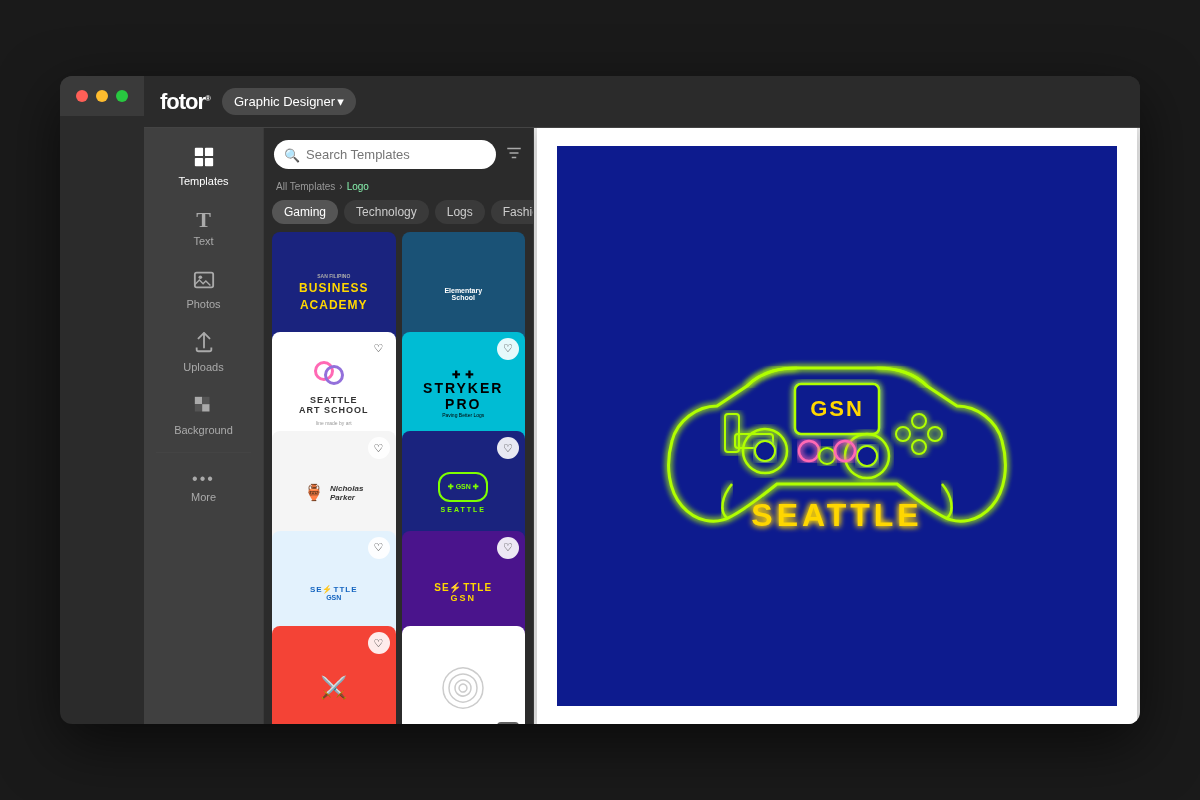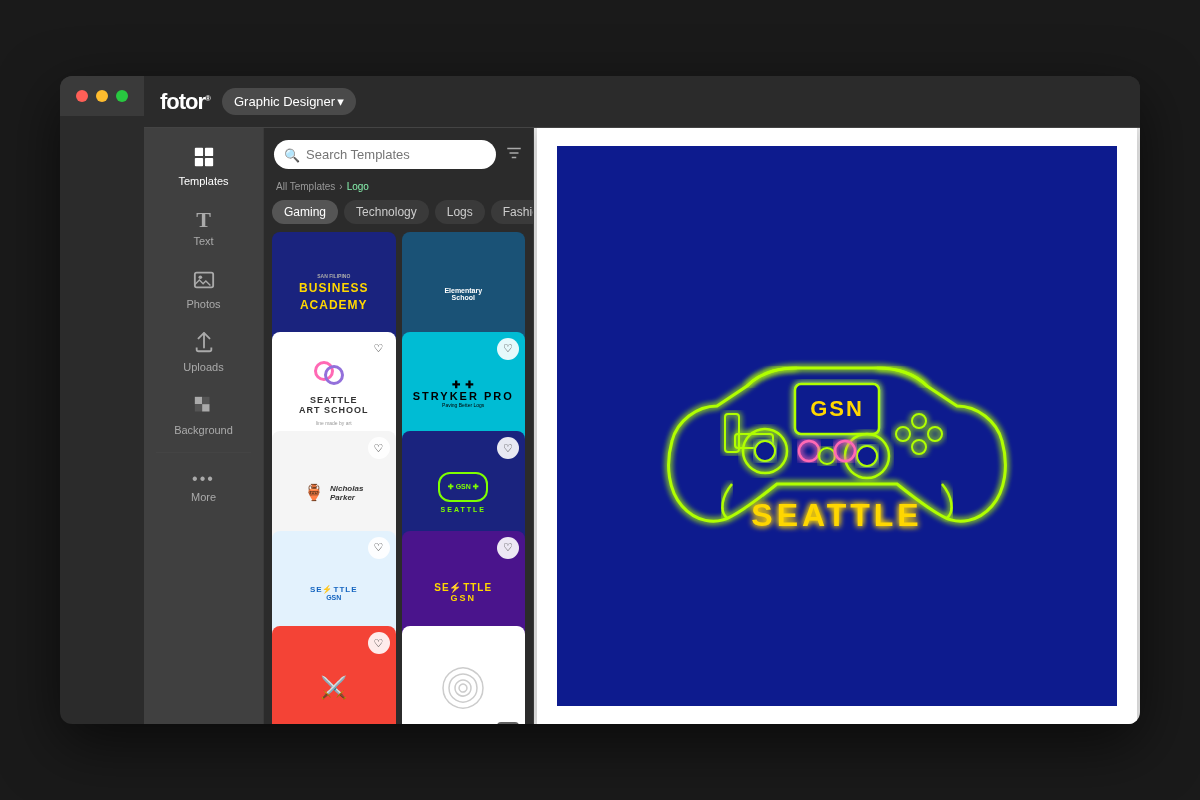--- a/index.html
+++ b/index.html
@@ -443,21 +443,21 @@
               <div style="color:#333;font-size:9px;font-weight:900;text-align:center;line-height:1.2;letter-spacing:1px;">SEATTLE<br>ART SCHOOL</div>
               <div style="color:#999;font-size:5px;">line made by art</div>
             </div>
             <div class="card-overlay"></div>
           </div>
 
           <div class="template-card card-4">
             <button class="heart-btn">♡</button>
             <div style="text-align:center;">
               <div style="font-size:10px;font-weight:900;color:#000;letter-spacing:1px;">✚ ✚</div>
-              <div style="font-size:11px;font-weight:900;color:#000;letter-spacing:2px;">STRYKER PRO</div>
+              <div style="font-size:14px;font-weight:900;color:#000;letter-spacing:2px;">STRYKER PRO</div>
               <div style="font-size:5px;color:#000;">Paving Better Logs</div>
             </div>
             <div class="card-overlay"></div>
           </div>
 
           <div class="template-card card-5">
             <button class="heart-btn">♡</button>
             <div style="display:flex;align-items:center;gap:6px;padding:8px;">
               <div style="font-size:16px;">🏺</div>
               <div style="color:#333;font-size:8px;font-weight:bold;font-style:italic;">Nicholas<br>Parker</div>

